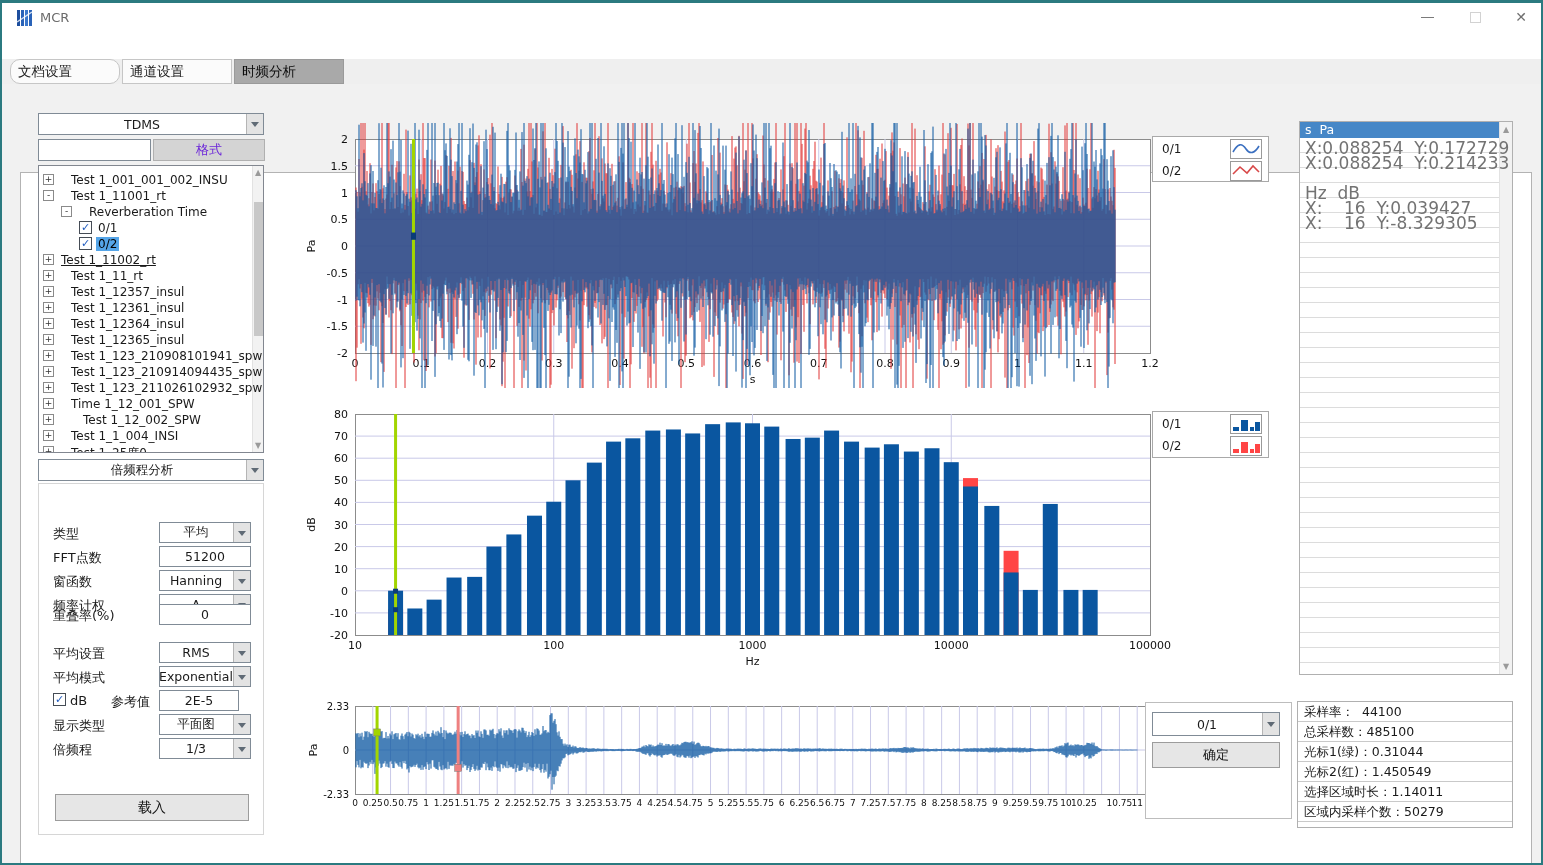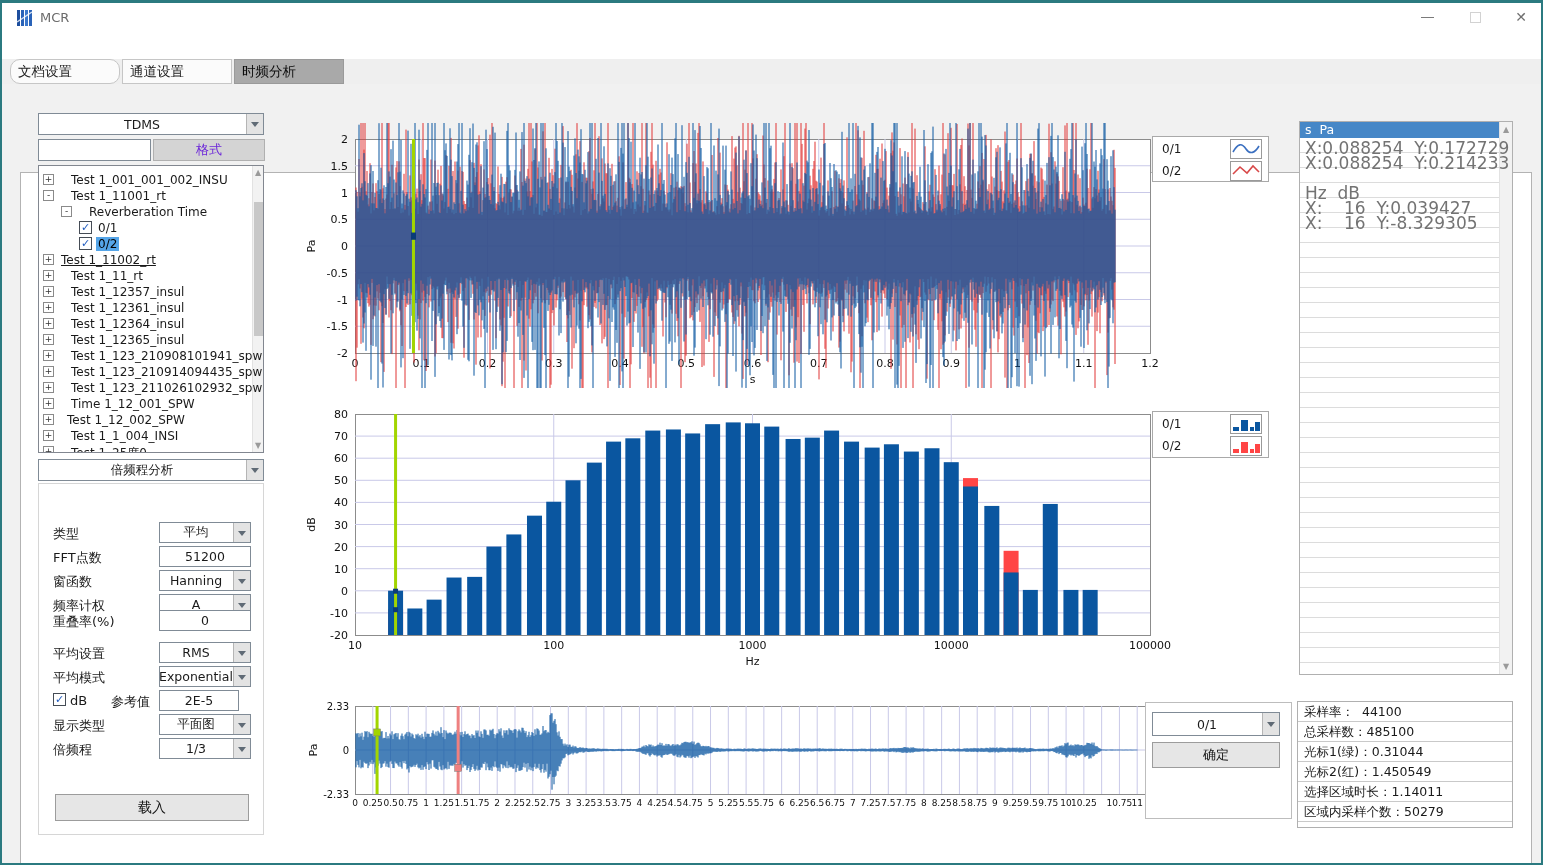--- a/index.html
+++ b/index.html
@@ -173,21 +173,21 @@
       <div class="trow" style="top: 214px;">
         <div class="tbox" style="left: 4px;">+</div>
         <div class="tlabel" style="left: 30px;">Test 1_123_211026102932_spw</div>
       </div>
       <div class="trow" style="top: 230px;">
         <div class="tbox" style="left: 4px;">+</div>
         <div class="tlabel" style="left: 30px;">Time 1_12_001_SPW</div>
       </div>
       <div class="trow" style="top: 246px;">
         <div class="tbox" style="left: 4px;">+</div>
-        <div class="tlabel" style="left: 26px;">Test 1_12_002_SPW</div>
+        <div class="tlabel" style="left: 42px;">Test 1_12_002_SPW</div>
       </div>
       <div class="trow" style="top: 262px;">
         <div class="tbox" style="left: 4px;">+</div>
         <div class="tlabel" style="left: 30px;">Test 1_1_004_INSI</div>
       </div>
       <div class="trow" style="top: 278px;">
         <div class="tbox" style="left: 4px;">+</div>
         <div class="tlabel" style="left: 30px;">Test 1_25度0</div>
       </div>
     </div>
@@ -219,21 +219,21 @@
           <div class="chevbox"></div>
         </div>
       </div>
       <div class="frow" style="top: 110px;">
         <div class="flabel" style="left: 14px;">频率计权</div>
         <div class="select" style="left: 120px; top: 0px; width: 92px; height: 21px;">
           <div class="val">A</div>
           <div class="chevbox"></div>
         </div>
       </div>
-      <div class="frow" style="top: 126px; text-decoration: underline;">
+      <div class="frow" style="top: 120px; text-decoration: underline;">
         <div class="flabel" style="left: 14px;">重叠率(%)</div>
         <div class="input" style="left: 120px; top: 0px; width: 92px; height: 21px;">0</div>
       </div>
       <div class="frow" style="top: 158px;">
         <div class="flabel" style="left: 14px;">平均设置</div>
         <div class="select" style="left: 120px; top: 0px; width: 92px; height: 21px;">
           <div class="val">RMS</div>
           <div class="chevbox"></div>
         </div>
       </div>

